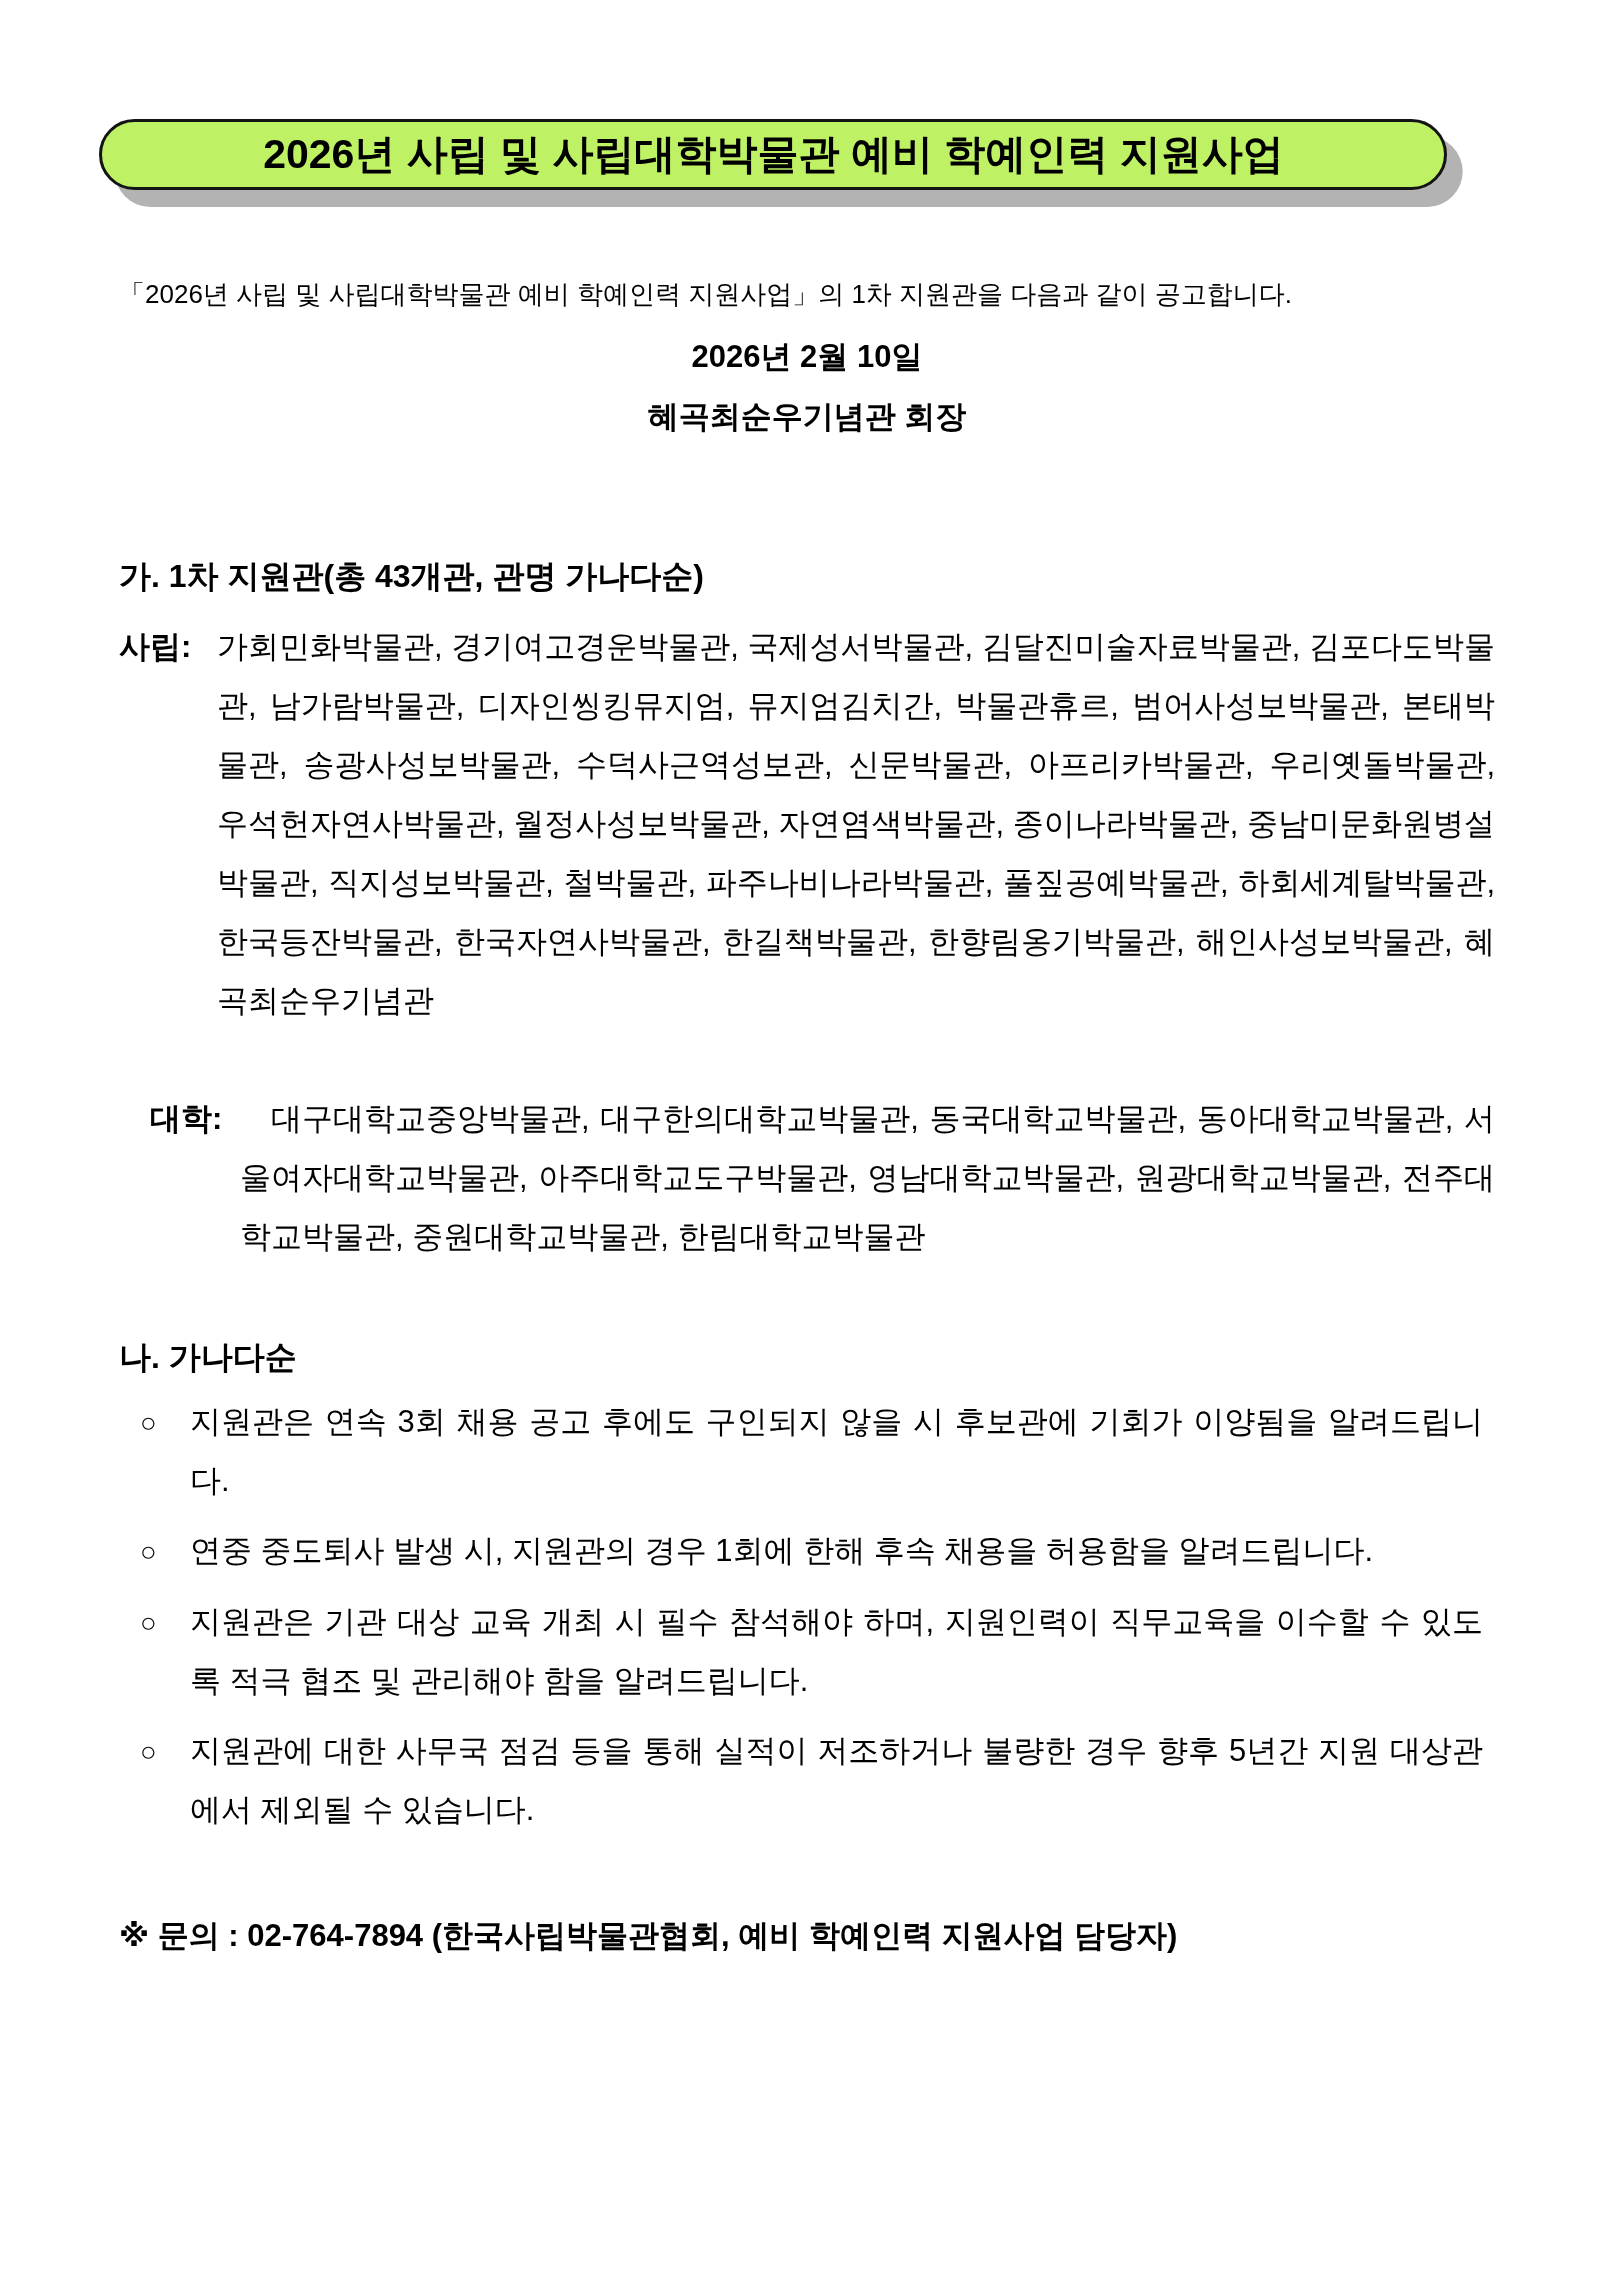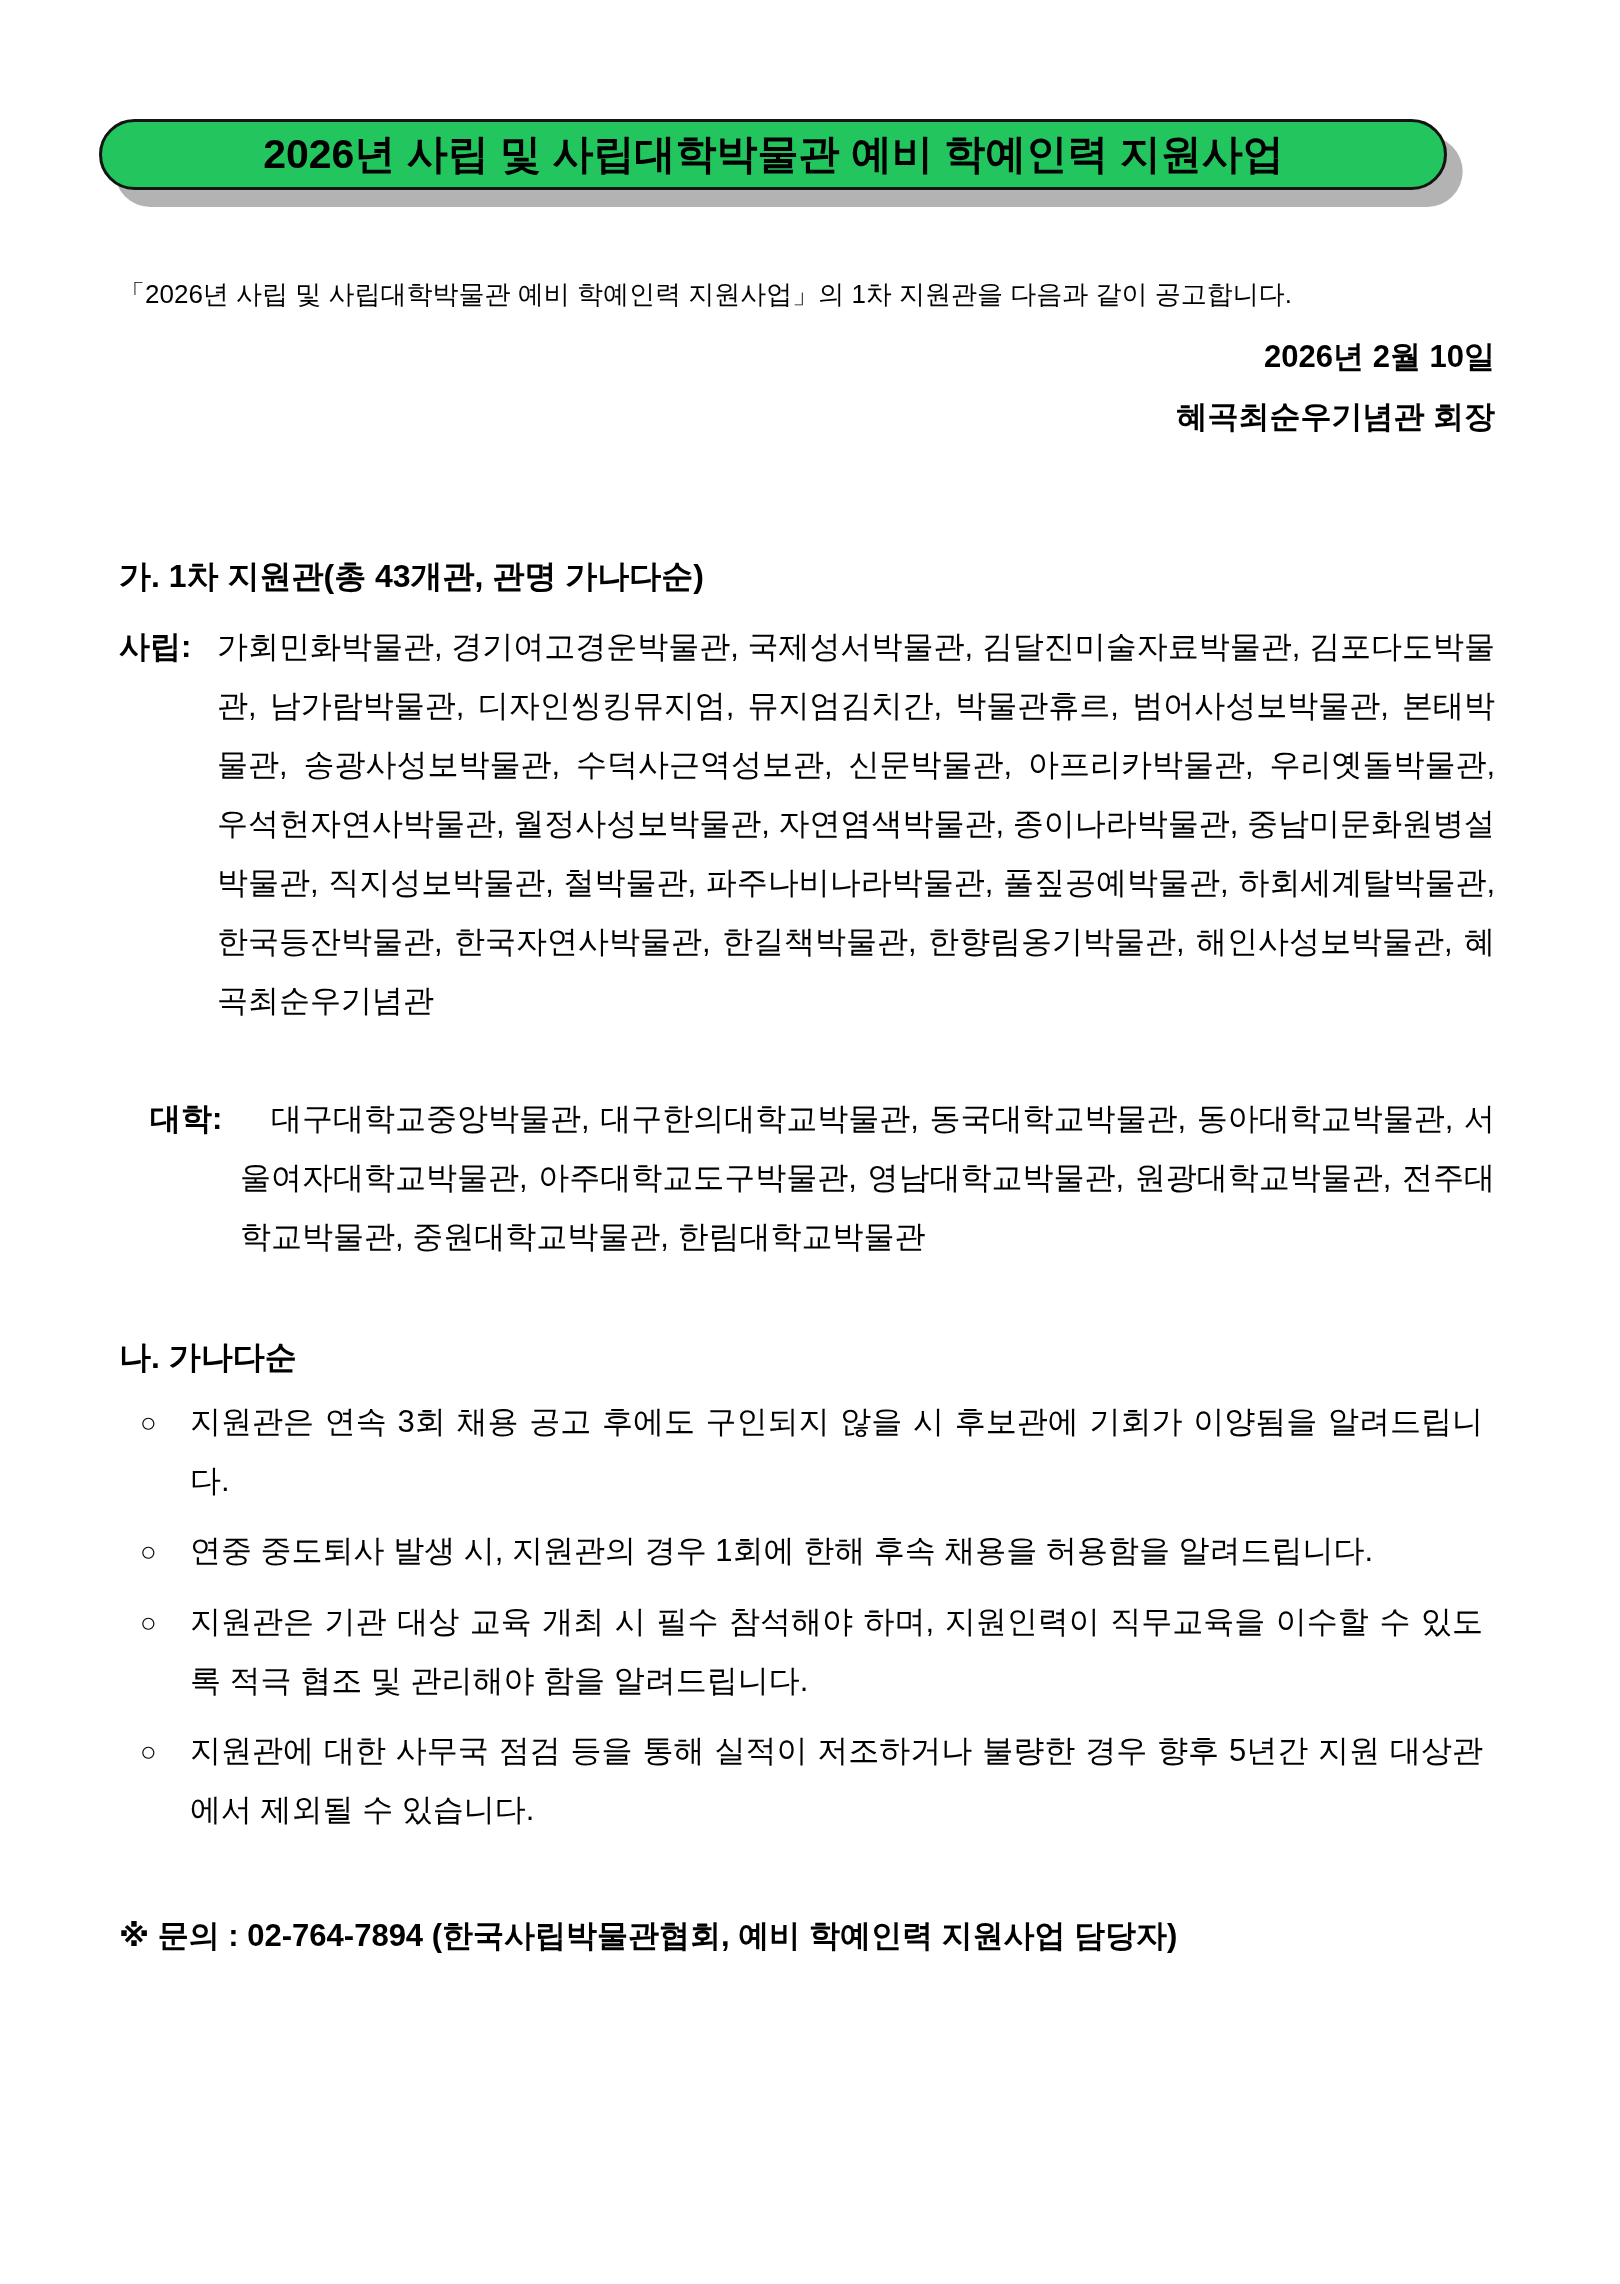--- a/index.html
+++ b/index.html
@@ -10,33 +10,33 @@
   }
   .page { box-sizing: border-box; padding: 119px 125px 0 119px; }
 
   
   .title-box {
     box-sizing: border-box;
     width: 1348px; margin-left: -19.6px;
     border: 3.9px solid #141414;
     border-radius: 63px;
     box-shadow: 15.7px 17px 0 #b3b3b3;
-    background: #22c55e;
+    background: #bef264;
     text-align: center;
     padding: 6.5px 19.6px 7.8px;
   }
   .title-line { font-weight: bold; font-size: 41px; line-height: 51px; white-space: nowrap; }
 
   .intro {
     margin: 72px 0 0;
     font-size: 26px; line-height: 65px;
     text-align: justify;
   }
 
-  .date-block { margin-top: 0; text-align: right; font-weight: bold; font-size: 31px; line-height: 60px; }
+  .date-block { margin-top: 0; text-align: center; font-weight: bold; font-size: 31px; line-height: 60px; }
 
   .h-a { margin-top: 110px; font-size: 32px; line-height: 39px; font-weight: bold; }
   .h-b { margin-top: 72px; font-size: 32px; line-height: 39px; font-weight: bold; }
 
   .hang { font-size: 31px; line-height: 59px; text-align: justify; }
   .hang.private { margin-top: 21px; padding-left: 98px; text-indent: -98px; }
   .hang.private .label { display: inline-block; width: 98px; text-indent: 0; font-weight: bold; }
   .hang.univ { margin-top: 59px; padding-left: 121px; text-indent: -121px; }
   .hang.univ .label { display: inline-block; width: 121px; text-indent: 0; font-weight: bold; margin-left: 31px; }
 

